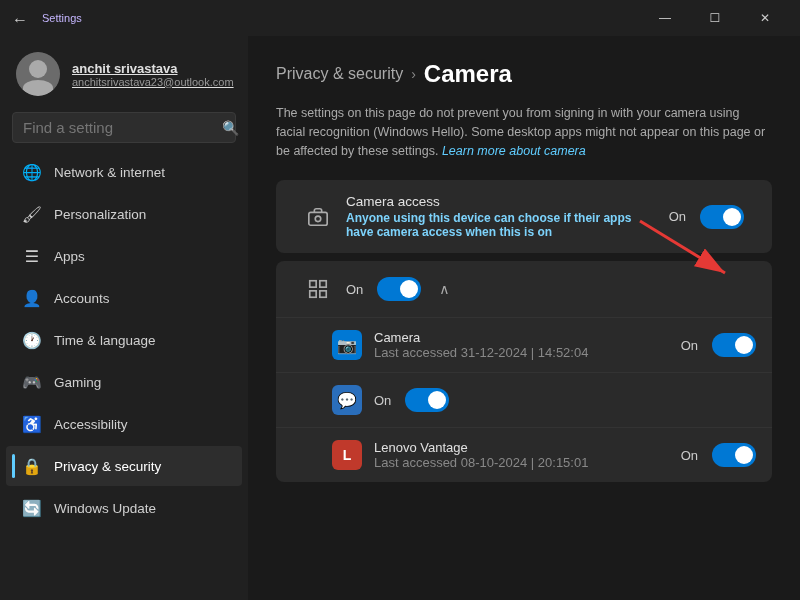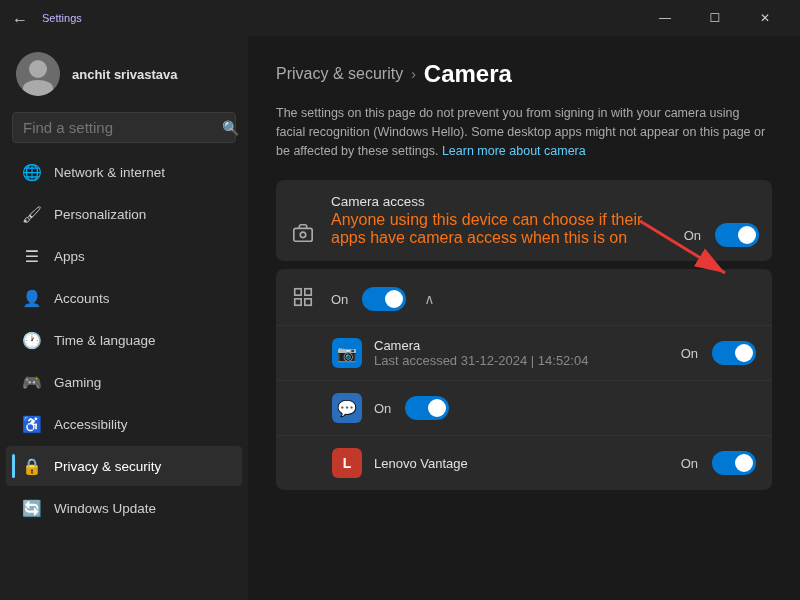--- a/index.html
+++ b/index.html
@@ -102,20 +102,21 @@
     }
     .avatar-body {
       width: 30px;
       height: 16px;
       background: #aaa;
       border-radius: 50% 50% 0 0;
     }
     .user-info {
       display: flex;
       flex-direction: column;
+      text-decoration: underline;
     }
     .user-name {
       font-size: 13px;
       font-weight: 600;
       color: #e0e0e0;
     }
     .user-email {
       font-size: 11px;
       color: #999;
     }
@@ -212,34 +213,35 @@
     .description {
       font-size: 12.5px;
       color: #aaa;
       line-height: 1.5;
       margin-bottom: 20px;
       max-width: 500px;
     }
     .description a {
       color: #60cdff;
       text-decoration: none;
+      font-style: italic;
     }
 
     
     .settings-card {
       background: #2a2a2a;
       border-radius: 8px;
       margin-bottom: 8px;
       overflow: hidden;
     }
 
     .setting-row {
       display: flex;
-      align-items: flex-end;
-      padding: 14px 13px;
+      align-items: center;
+      padding: 14px 28px;
       gap: 14px;
     }
     .setting-icon {
       width: 28px;
       height: 28px;
       display: flex;
       align-items: center;
       justify-content: center;
       font-size: 18px;
       flex-shrink: 0;
@@ -248,22 +250,23 @@
     .setting-text {
       flex: 1;
     }
     .setting-title {
       font-size: 13.5px;
       font-weight: 500;
       color: #e0e0e0;
       margin-bottom: 2px;
     }
     .setting-subtitle {
-      font-size: 16px;
-      color: #f97316;
+      font-size: 12px;
+      color: #7dd3fc;
+      font-weight: bold;
     }
     .setting-control {
       display: flex;
       align-items: center;
       gap: 14px;
       flex-shrink: 0;
     }
     .setting-on-label {
       font-size: 13px;
       color: #ccc;
@@ -377,20 +380,21 @@
 
     <div class="user-profile">
       <div class="avatar">
         <div class="avatar-inner">
           <div class="avatar-head"></div>
           <div class="avatar-body"></div>
         </div>
       </div>
       <div class="user-info">
         <span class="user-name">anchit srivastava</span>
+        <span class="user-email">anchitsrivastava23@outlook.com</span>
       </div>
     </div>
 
     <div class="search-box">
       <input type="text" placeholder="Find a setting" style="">
       <span class="search-icon">🔍</span>
     </div>
 
     <div class="nav-item">
       <span class="nav-icon">🌐</span>
@@ -497,20 +501,21 @@
         <div class="setting-control">
           <span class="setting-on-label">On</span>
           <div class="toggle on"></div>
         </div>
       </div>
 
       <div class="app-row">
         <div class="app-icon lenovo-icon">L</div>
         <div class="app-text">
           <div class="app-name">Lenovo Vantage</div>
+          <div class="app-accessed">Last accessed 08-10-2024 | 20:15:01</div>
         </div>
         <div class="setting-control">
           <span class="setting-on-label">On</span>
           <div class="toggle on"></div>
         </div>
       </div>
 
     </div>
 
   </div>

